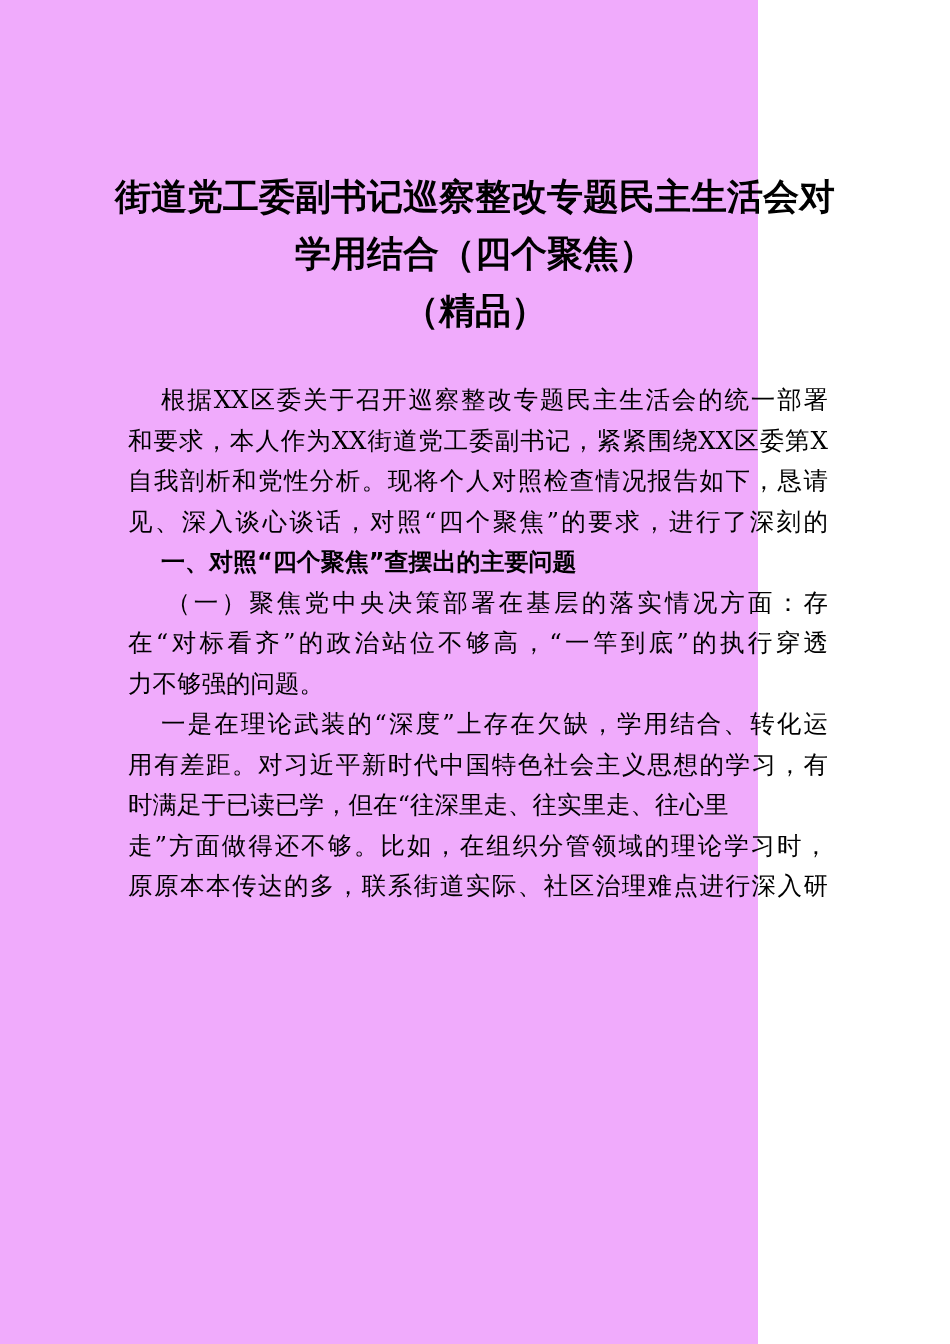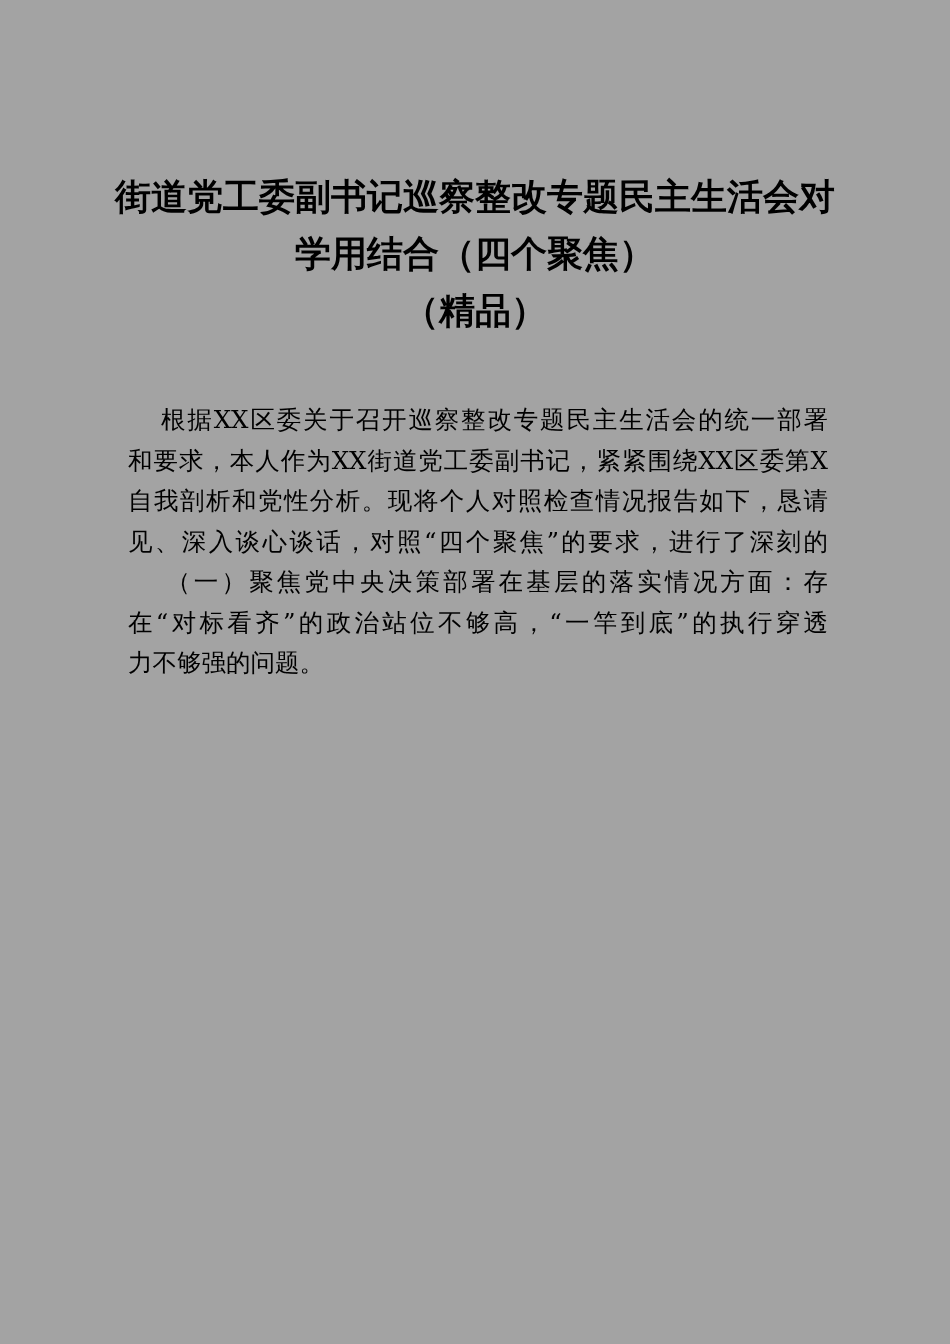--- a/index.html
+++ b/index.html
@@ -10,44 +10,44 @@
     body {
       width: 950px;
       height: 1344px;
       position: relative;
       overflow: hidden;
       color: #000000;
     }
     .page {
       position: absolute;
       left: 0; top: 0;
-      width: 950px;
+      width: 758px;
       height: 1344px;
-      background: #a3a3a3;
+      background: #f0abfc;
     }
     .title-block {
       position: absolute;
       left: 0;
       top: 168px;
       width: 950px;
       text-align: center;
       font-family: "DejaVu Serif", "Liberation Serif", serif;
       font-weight: bold;
       font-size: 36px;
       line-height: 57px;
       letter-spacing: 0px;
     }
     .title-line {
       display: block;
       white-space: nowrap;
     }
     .body-block {
       position: absolute;
       left: 128px;
-      top: 400px;
+      top: 380px;
       width: 700px;
       font-family: "DejaVu Serif", "Liberation Serif", serif;
       font-size: 24.5px;
       line-height: 40.5px;
     }
     .line {
       display: block;
       white-space: nowrap;
       height: 40.5px;
       text-align-last: justify;
@@ -83,23 +83,33 @@
 
   <div class="body-block">
 
     <div>
       <span class="line indent">根据XX区委关于召开巡察整改专题民主生活会的统一部署</span>
       <span class="line">和要求，本人作为XX街道党工委副书记，紧紧围绕XX区委第X</span>
       <span class="line">自我剖析和党性分析。现将个人对照检查情况报告如下，恳请</span>
       <span class="line">见、深入谈心谈话，对照“四个聚焦”的要求，进行了深刻的</span>
     </div>
 
+    <div>
+      <span class="line heading">一、对照“四个聚焦”查摆出的主要问题</span>
+    </div>
 
 
     <div>
       <span class="line subheading-first">（一）聚焦党中央决策部署在基层的落实情况方面：存</span>
       <span class="line">在“对标看齐”的政治站位不够高，“一竿到底”的执行穿透</span>
       <span class="line last">力不够强的问题。</span>
     </div>
 
+    <div>
+      <span class="line indent">一是在理论武装的“深度”上存在欠缺，学用结合、转化运</span>
+      <span class="line">用有差距。对习近平新时代中国特色社会主义思想的学习，有</span>
+      <span class="line last">时满足于已读已学，但在“往深里走、往实里走、往心里</span>
+      <span class="line">走”方面做得还不够。比如，在组织分管领域的理论学习时，</span>
+      <span class="line">原原本本传达的多，联系街道实际、社区治理难点进行深入研</span>
+    </div>
 
   </div>
 </div>
 
 </body></html>

